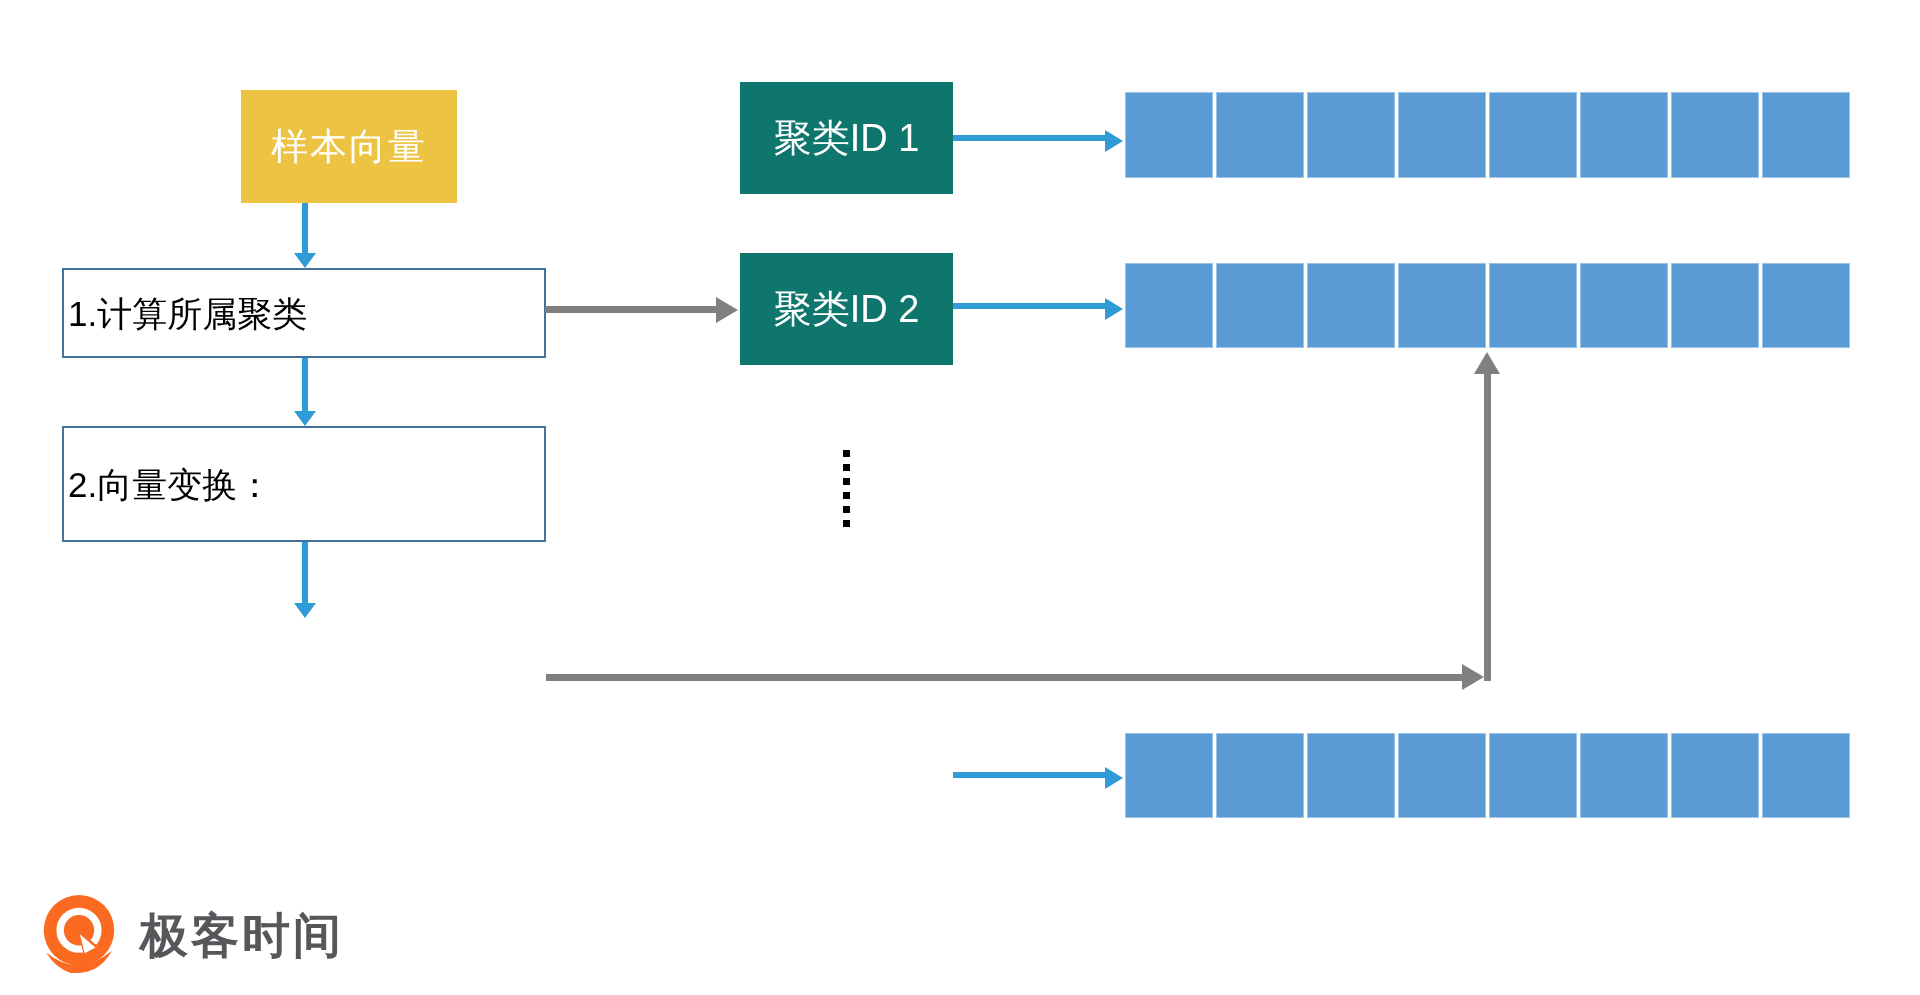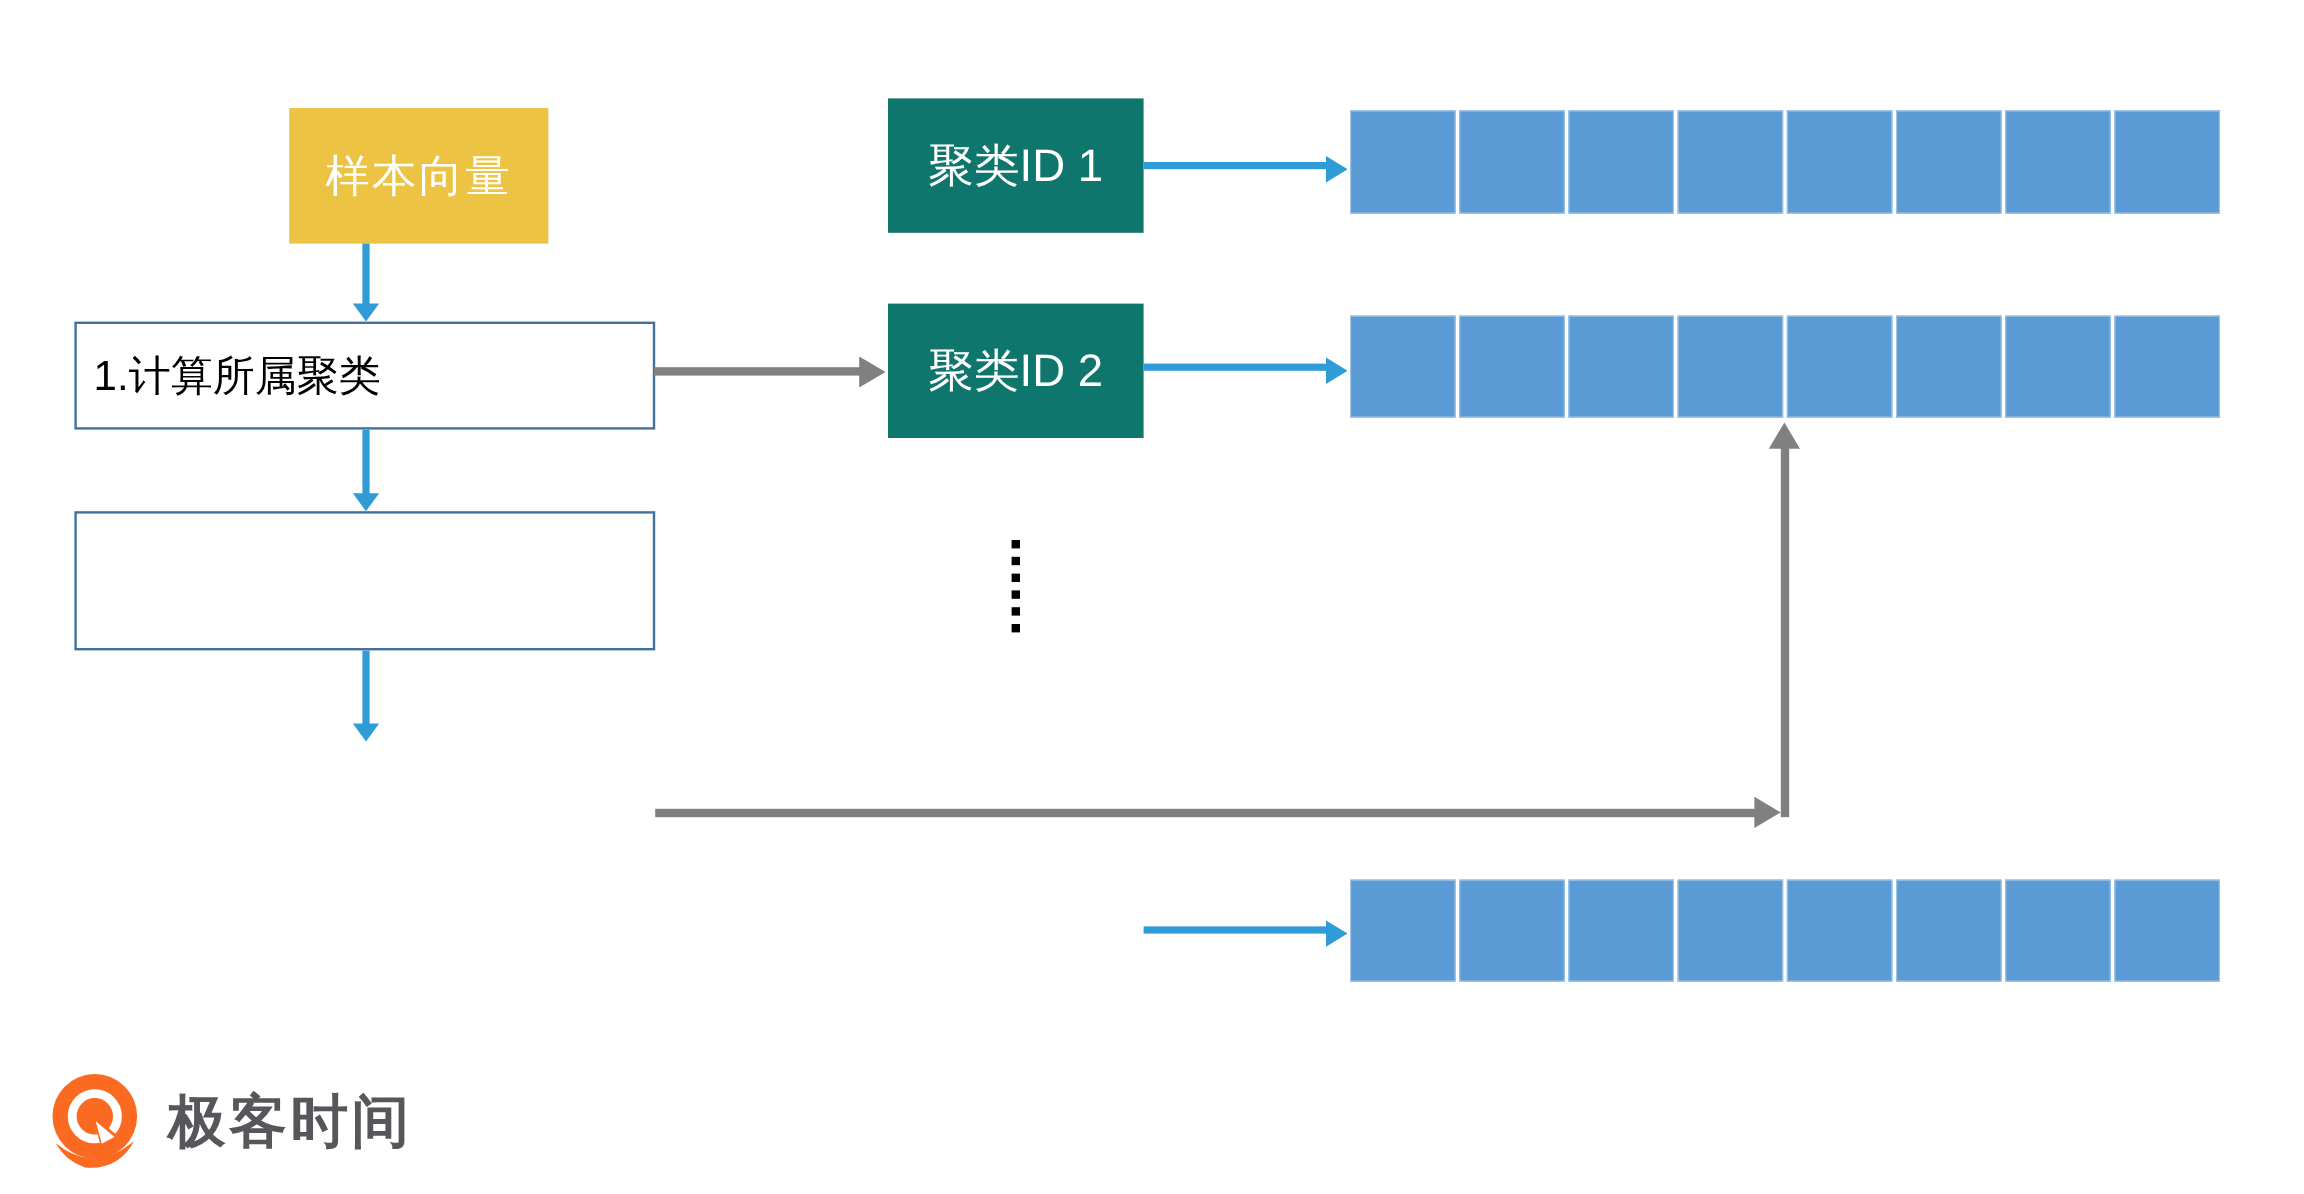--- a/index.html
+++ b/index.html
@@ -20,21 +20,21 @@
     background: #ecc342; color: #ffffff;
     font-size: 37px; display: flex; align-items: center; justify-content: center;
     letter-spacing: 2px;
     margin-left: 44px;
   }
   .step-box {
     position: absolute; left: 62px; width: 484px;
     background: #ffffff; border: 2px solid #41719c;
     color: #000000; font-size: 35px;
     display: flex; flex-direction: column; justify-content: center;
-    padding-left: 14px; line-height: 47px;
+    padding-left: 4px; line-height: 47px;
   }
   .step1 { top: 268px; height: 90px; }
   .step2 { top: 426px; height: 116px; }
   .step3 { top: 618px; height: 119px; }
   .step2 .line2 { padding-left: 32px; }
 
   
   .vshaft { position: absolute; width: 6px; background: #2f9bd7; }
   .vhead  { position: absolute; width: 0; height: 0;
             border-left: 11px solid transparent; border-right: 11px solid transparent;
@@ -121,20 +121,21 @@
   <div class="vhead  va1h"></div>
   <div class="vshaft va2s"></div>
   <div class="vhead  va2h"></div>
   <div class="vshaft va3s"></div>
   <div class="vhead  va3h"></div>
 
   <div class="step-box step1">
     <span>1.计算所属聚类</span>
   </div>
   <div class="step-box step2">
+    <span class="line1">2.向量变换：</span>
   </div>
 
   <div class="gshaft-h ga1s"></div>
   <div class="ghead-r  ga1h"></div>
 
   <div class="cluster-box cb1">聚类ID 1</div>
   <div class="cluster-box cb2">聚类ID 2</div>
 
   <div class="bshaft-h ba1s"></div>
   <div class="bhead-r  ba1h"></div>

